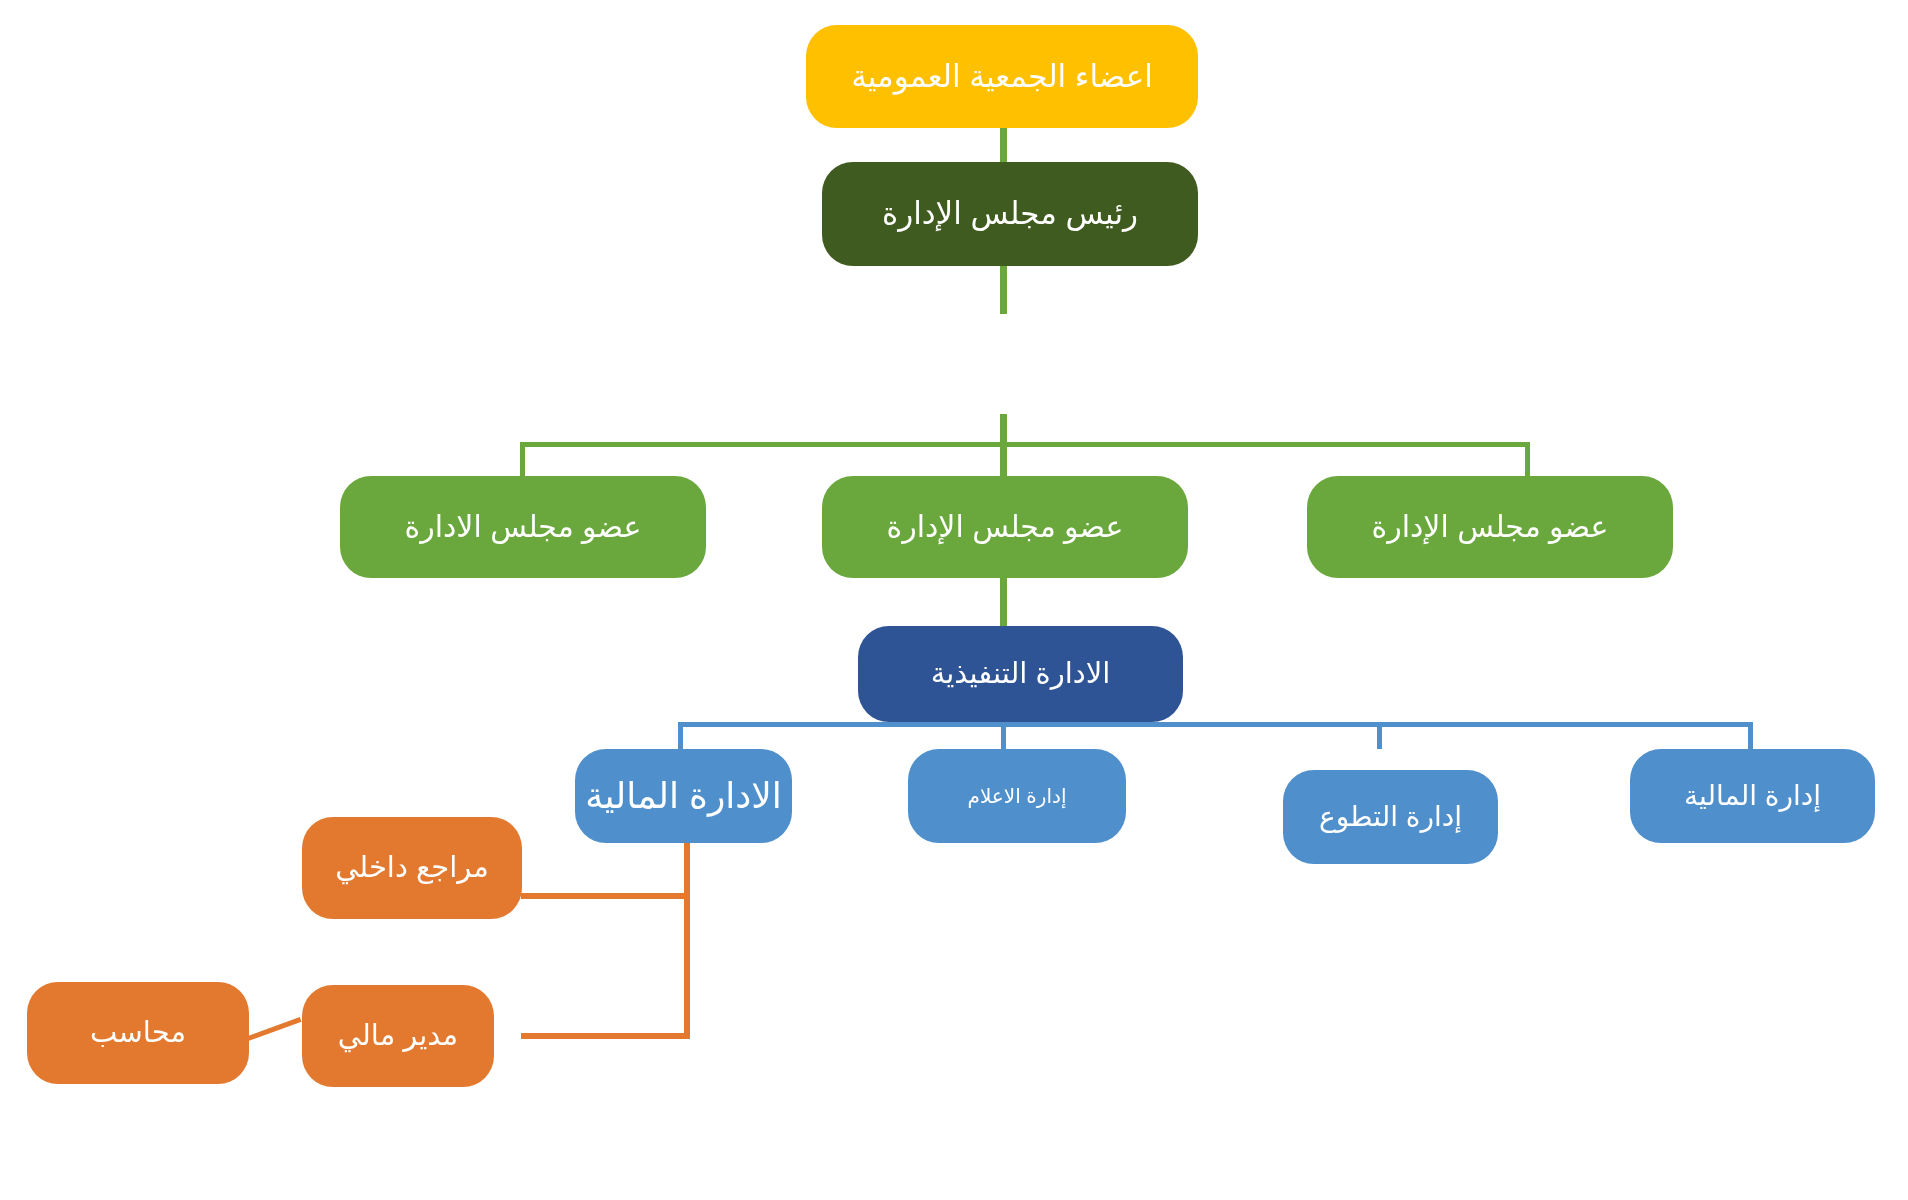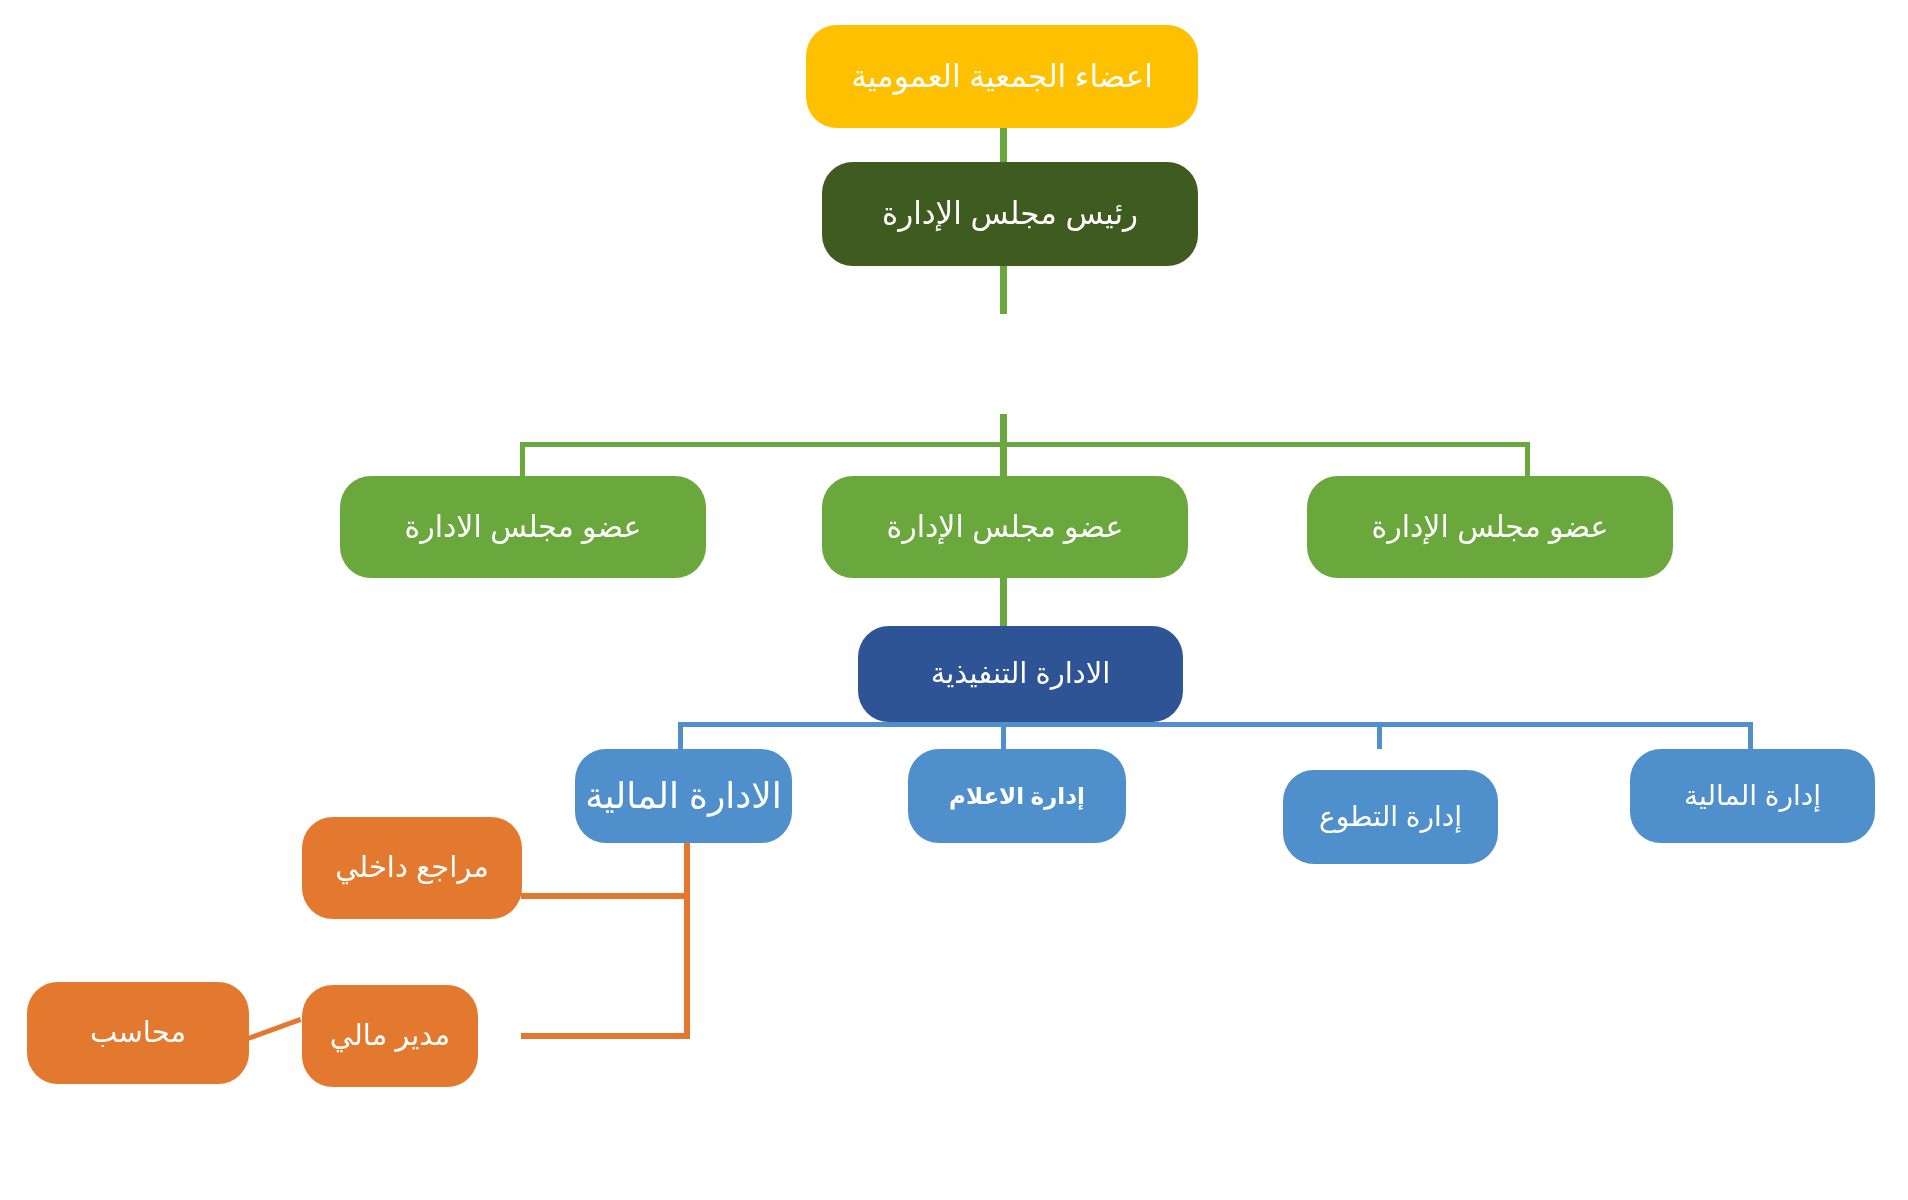--- a/index.html
+++ b/index.html
@@ -117,37 +117,37 @@
   </div>
 
   <div class="node n-exec" style="left:858px; top:626px; width:325px; height:96px; font-size:29px;">
     <span class="node-label">الادارة التنفيذية</span>
   </div>
 
   <div class="node n-dept" style="left:575px; top:749px; width:217px; height:94px; font-size:36px;">
     <span class="node-label">الادارة المالية</span>
   </div>
 
-  <div class="node n-dept" style="left:908px; top:749px; width:218px; height:94px; font-size:23px;font-weight:bold;">
+  <div class="node n-dept" style="left:908px; top:749px; width:218px; height:94px; font-size:20px;">
     <span class="node-label">إدارة الاعلام</span>
   </div>
 
   <div class="node n-dept" style="left:1283px; top:749px; width:215px; height:94px; font-size:28px;margin-top:21px;">
     <span class="node-label">إدارة التطوع</span>
   </div>
 
   <div class="node n-dept" style="left:1630px; top:749px; width:245px; height:94px; font-size:28px;">
     <span class="node-label">إدارة المالية</span>
   </div>
 
   <div class="node n-fin" style="left:302px; top:817px; width:220px; height:102px; font-size:29px;">
     <span class="node-label">مراجع داخلي</span>
   </div>
 
-  <div class="node n-fin" style="left:302px; top:985px; width:176px; height:102px; font-size:29px;">
+  <div class="node n-fin" style="left:302px; top:985px; width:192px; height:102px; font-size:29px;">
     <span class="node-label">مدير مالي</span>
   </div>
 
   <div class="node n-fin" style="left:27px; top:982px; width:222px; height:102px; font-size:29px;">
     <span class="node-label">محاسب</span>
   </div>
 
 </div>
 
 </body></html>

